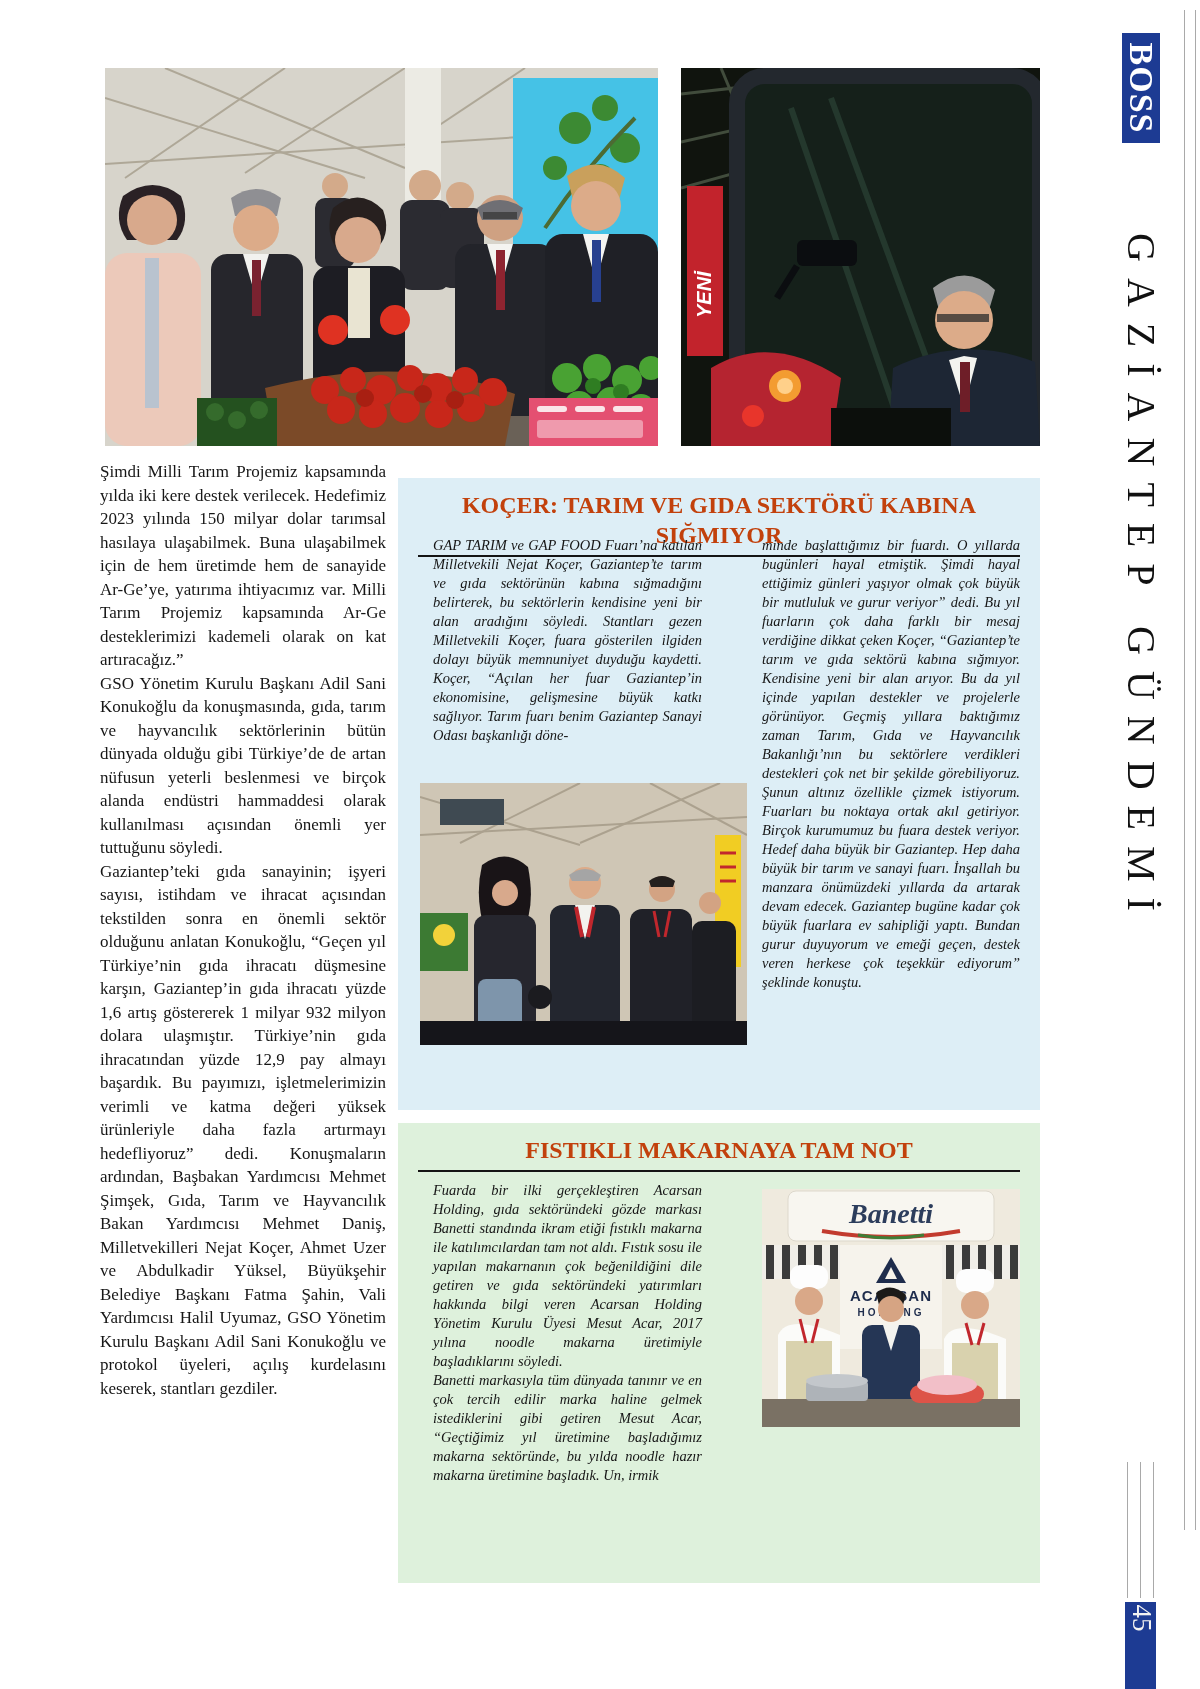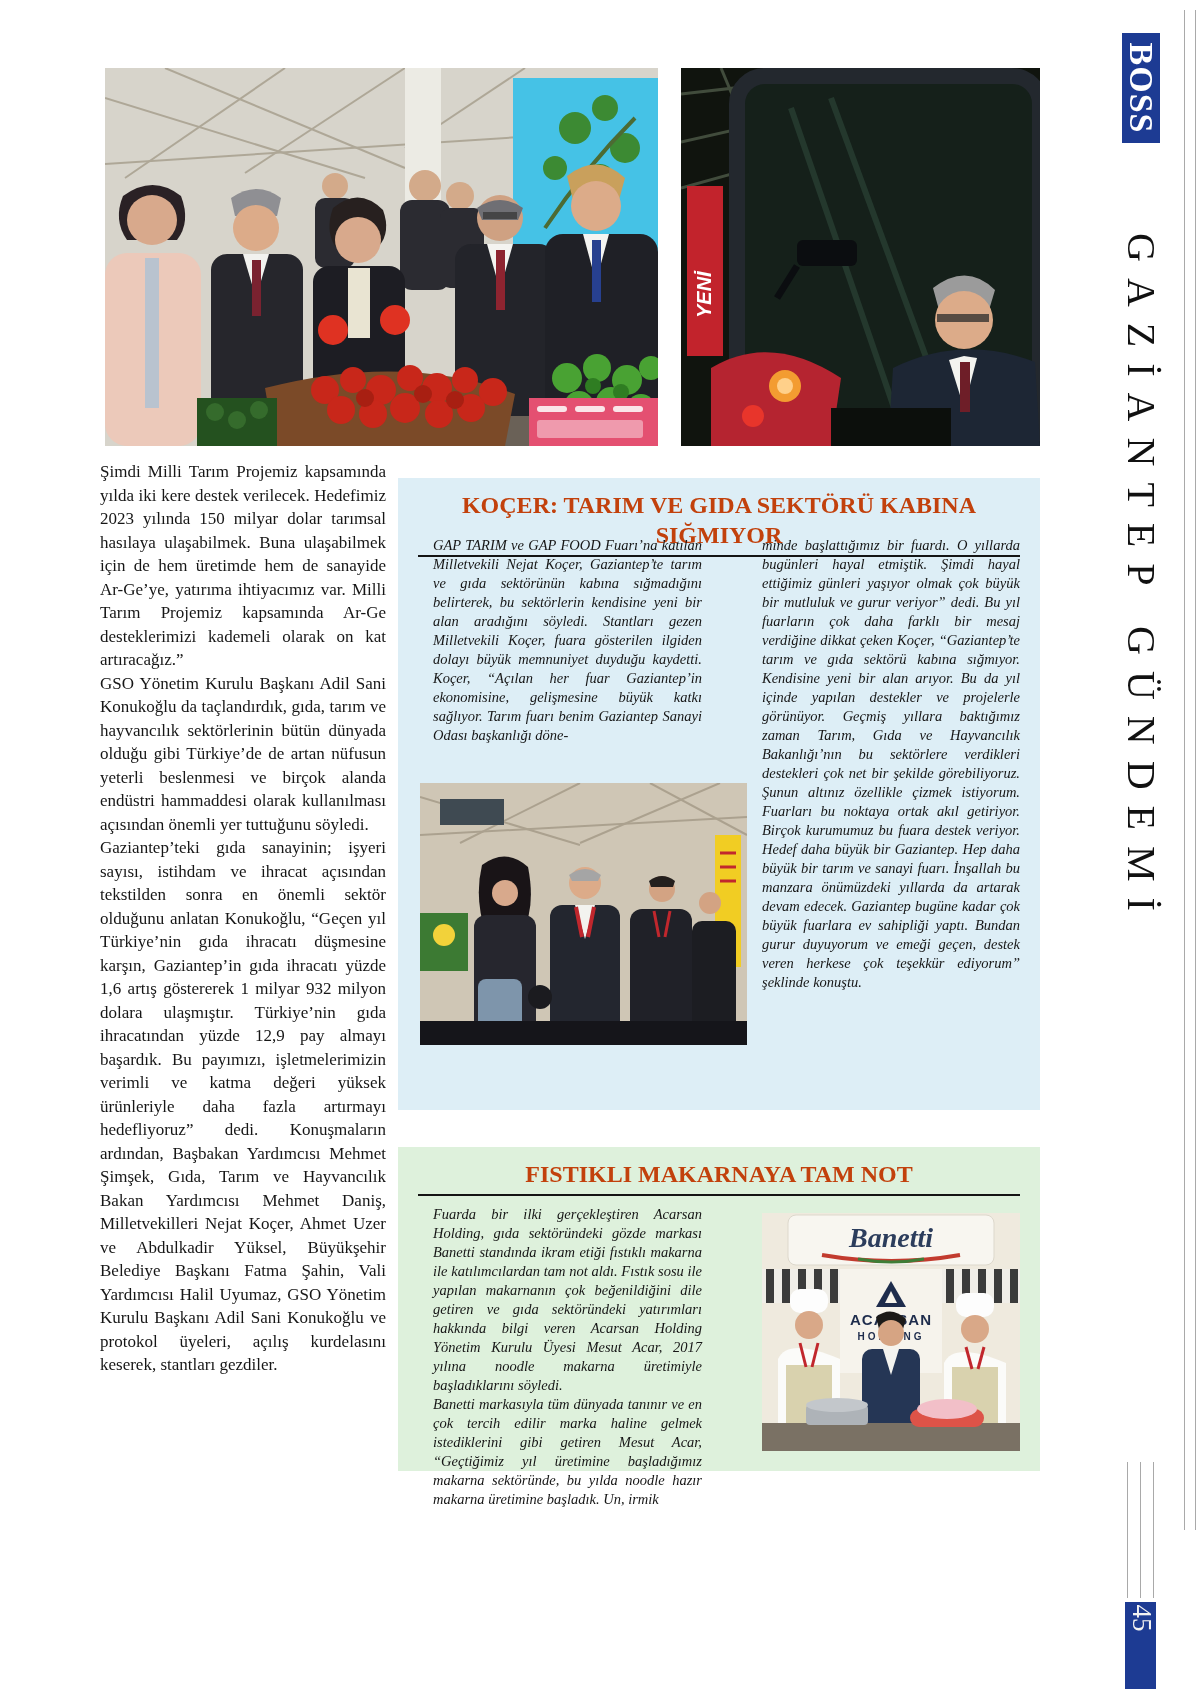--- a/index.html
+++ b/index.html
@@ -24,21 +24,21 @@
   .photo-tl{left:105px;top:68px;width:553px;height:378px;}
   .photo-tr{left:681px;top:68px;width:359px;height:378px;}
   
   .leftcol{position:absolute;left:100px;top:460px;width:286px;
            font-size:17px;line-height:23.5px;text-align:justify;}
   .leftcol p{margin:0;}
   .leftcol h3{margin:20px 0 6px 0;font-size:19px;line-height:25px;text-align:justify;}
   
   .box{position:absolute;left:398px;width:642px;}
   .box-blue{top:478px;height:632px;background:#ddeef6;}
-  .box-green{top:1147px;height:324px;background:#def1dc;}
+  .box-green{top:1123px;height:460px;background:#def1dc;}
   .box h2{margin:12px 20px 0 20px;font-size:24px;line-height:30px;text-align:center;
           font-weight:bold;color:#c2410c;}
   .box .rule{border-top:2px solid #141414;margin:5px 20px 0 20px;}
   .box .col{position:absolute;top:58px;font-size:14.5px;line-height:19px;text-align:justify;}
   .box .col p{margin:0;font-style:italic;}
   .col-a{left:35px;width:269px;}
   .col-b{left:364px;width:258px;}
   .photo-mid{left:22px;top:305px;width:327px;height:262px;}
   .photo-banetti{position:relative;width:258px;height:238px;margin-top:8px;overflow:hidden;}
   .photo-banetti svg{display:block;width:100%;height:100%;}
@@ -210,21 +210,21 @@
       <path d="M30 300 q60 -36 130 10 l-10 68 h-120z" fill="#b52430"></path>
       <circle cx="104" cy="318" r="16" fill="#f39c31"></circle>
         <circle cx="104" cy="318" r="8" fill="#ffd08a"></circle>
       <circle cx="72" cy="348" r="11" fill="#e8352b"></circle>
       <rect x="150" y="340" width="120" height="38" fill="#0c0f0c"></rect>
     </svg>
   </div>
 
   <div class="leftcol">
     <p>Şimdi Milli Tarım Projemiz kapsamında yılda iki kere destek verilecek. Hedefimiz 2023 yılında 150 milyar dolar tarımsal hasılaya ulaşabilmek. Buna ulaşabilmek için de hem üretimde hem de sanayide Ar-Ge’ye, yatırıma ihtiyacımız var. Milli Tarım Projemiz kapsamında Ar-Ge desteklerimizi kademeli olarak on kat artıracağız.”</p>
-    <p>GSO Yönetim Kurulu Başkanı Adil Sani Konukoğlu da taçlandırdık, gıda, tarım ve hayvancılık sektörlerinin bütün dünyada olduğu gibi Türkiye’de de artan nüfusun yeterli beslenmesi ve birçok alanda endüstri hammaddesi olarak kullanılması açısından önemli yer tuttuğunu söyledi.</p>
+    <p>GSO Yönetim Kurulu Başkanı Adil Sani Konukoğlu da konuşmasında, gıda, tarım ve hayvancılık sektörlerinin bütün dünyada olduğu gibi Türkiye’de de artan nüfusun yeterli beslenmesi ve birçok alanda endüstri hammaddesi olarak kullanılması açısından önemli yer tuttuğunu söyledi.</p>
     <p>Gaziantep’teki gıda sanayinin; işyeri sayısı, istihdam ve ihracat açısından tekstilden sonra en önemli sektör olduğunu anlatan Konukoğlu, “Geçen yıl Türkiye’nin gıda ihracatı düşmesine karşın, Gaziantep’in gıda ihracatı yüzde 1,6 artış göstererek 1 milyar 932 milyon dolara ulaşmıştır. Türkiye’nin gıda ihracatından yüzde 12,9 pay almayı başardık. Bu payımızı, işletmelerimizin verimli ve katma değeri yüksek ürünleriyle daha fazla artırmayı hedefliyoruz” dedi. Konuşmaların ardından, Başbakan Yardımcısı Mehmet Şimşek, Gıda, Tarım ve Hayvancılık Bakan Yardımcısı Mehmet Daniş, Milletvekilleri Nejat Koçer, Ahmet Uzer ve Abdulkadir Yüksel, Büyükşehir Belediye Başkanı Fatma Şahin, Vali Yardımcısı Halil Uyumaz, GSO Yönetim Kurulu Başkanı Adil Sani Konukoğlu ve protokol üyeleri, açılış kurdelasını keserek, stantları gezdiler.</p>
   </div>
 
   <section class="box box-blue">
     <h2>KOÇER: TARIM VE GIDA SEKTÖRÜ KABINA SIĞMIYOR</h2>
     <div class="rule"></div>
     <div class="col col-a">
       <p>GAP TARIM ve GAP FOOD Fuarı’na katılan Milletvekili Nejat Koçer, Gaziantep’te tarım ve gıda sektörünün kabına sığmadığını belirterek, bu sektörlerin kendisine yeni bir alan aradığını söyledi. Stantları gezen Milletvekili Koçer, fuara gösterilen ilgiden dolayı büyük memnuniyet duyduğu kaydetti. Koçer, “Açılan her fuar Gaziantep’in ekonomisine, gelişmesine büyük katkı sağlıyor. Tarım fuarı benim Gaziantep Sanayi Odası başkanlığı döne-</p>
     </div>
     <div class="photo photo-mid">

